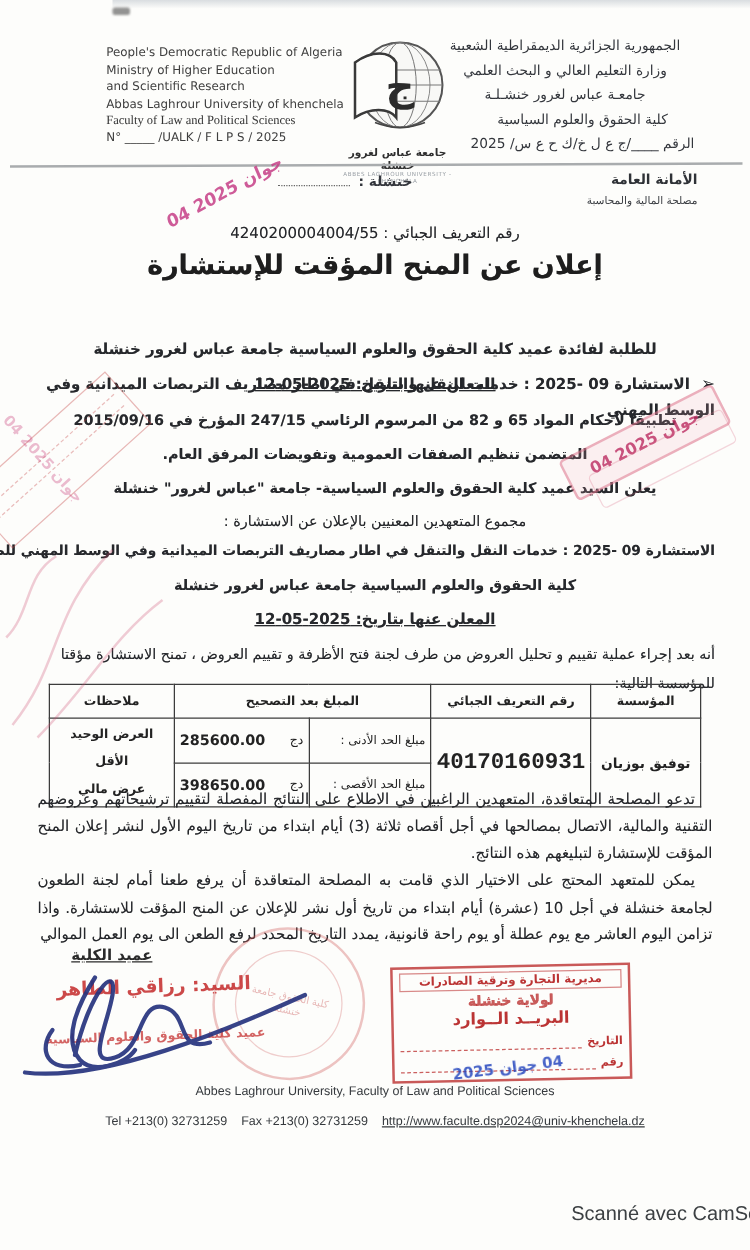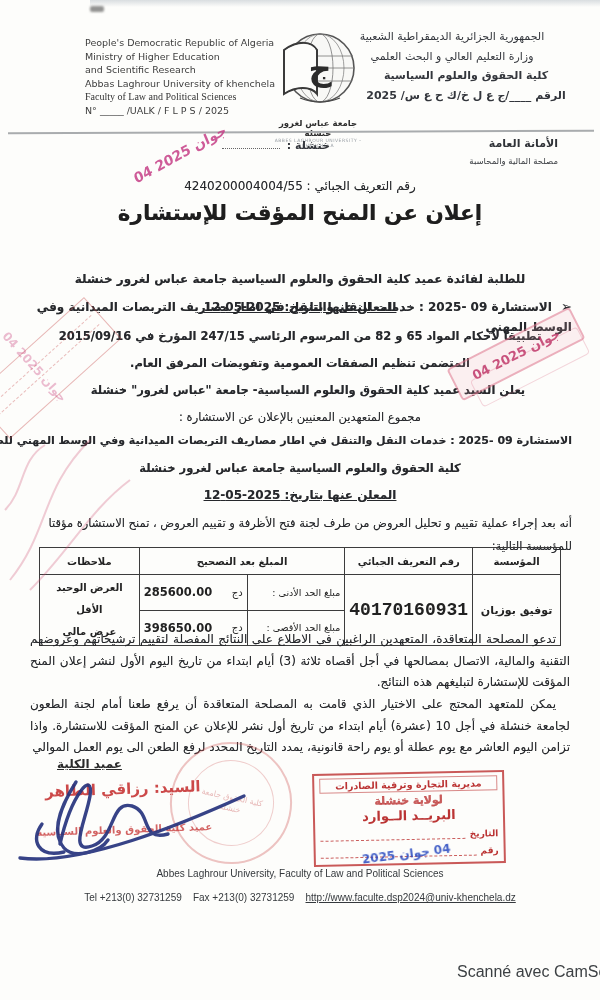--- a/index.html
+++ b/index.html
@@ -14,21 +14,21 @@
   .center{text-align:center;}
   .scan-top{position:absolute;top:0;left:90px;right:0;height:7px;
     background:linear-gradient(#d9dde0,#fdfdfb);}
   .smudge{position:absolute;top:6px;left:90px;width:14px;height:6px;
     background:rgba(60,60,60,.55);border-radius:2px;filter:blur(1px);}
 
   
   .hdr-en{top:36px;left:85px;width:210px;font-size:9.5px;line-height:13.5px;color:#3e3e3e;}
   .hdr-en .serif{font-family:"Liberation Serif",serif;font-size:10px;color:#333;}
   .hdr-ar{top:27px;right:34px;width:228px;font-size:11px;line-height:19.5px;color:#33363c;text-align:center;}
-  .hdr-ar .b{font-weight:bold;margin-left:28px;}
+  .hdr-ar .b{font-weight:normal;margin-left:28px;}
   .logo-wrap{top:28px;left:266px;width:104px;text-align:center;}
   .logo-cap{font-size:8.5px;font-weight:bold;color:#2e2e2e;margin-top:-6px;}
   .logo-cap-en{font-size:4.5px;letter-spacing:.5px;color:#9aa0a6;}
 
   .rule{top:131px;left:8px;width:586px;border-top:2px solid #a9acae;transform:rotate(-.25deg);}
 
   .secretariat{top:137px;right:42px;text-align:right;}
   .secretariat .l1{font-size:11px;font-weight:bold;color:#2f3237;}
   .secretariat .l2{font-size:8.5px;color:#3a3d42;margin-top:6px;}
   .city{top:139px;left:222px;font-size:11px;font-weight:bold;color:#33363c;direction:rtl;}
@@ -152,20 +152,21 @@
       <text x="50" y="52" font-size="32" font-weight="bold" fill="#2b2b2b" text-anchor="middle" font-family="DejaVu Sans, sans-serif">ج</text>
       <path d="M30 70 Q 50 78 70 70" fill="none" stroke="#444" stroke-width="1.2"></path>
     </svg>
     <div class="logo-cap rtl">جامعة عباس لغرور خنشلة</div>
     <div class="logo-cap-en">ABBES LAGHROUR UNIVERSITY - KHENCHELA</div>
   </div>
 
   <div class="abs hdr-ar rtl">
     <div>الجمهورية الجزائرية الديمقراطية الشعبية</div>
     <div>وزارة التعليم العالي و البحث العلمي</div>
+    <div>جامعـة عباس لغرور خنشـلـة</div>
     <div class="b">كلية الحقوق والعلوم السياسية</div>
     <div class="b">الرقم ____/ج ع ل خ/ك ح ع س/ 2025</div>
   </div>
 
   <div class="abs rule"></div>
 
   <div class="abs secretariat rtl">
     <div class="l1">الأمانة العامة</div>
     <div class="l2">مصلحة المالية والمحاسبة</div>
   </div>

